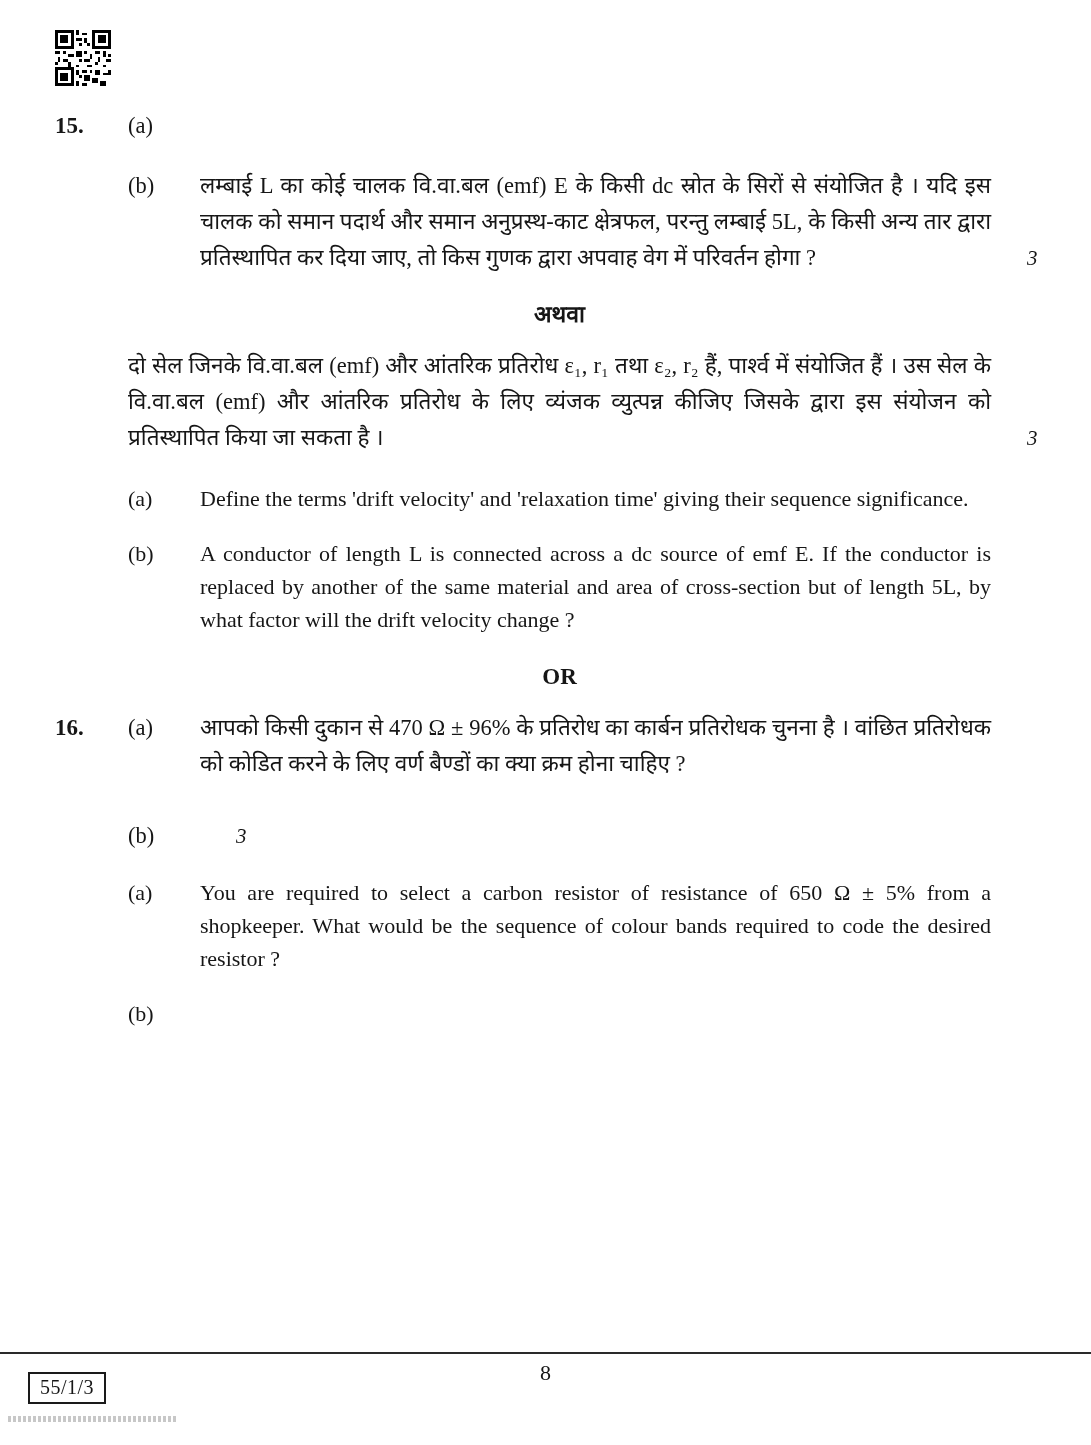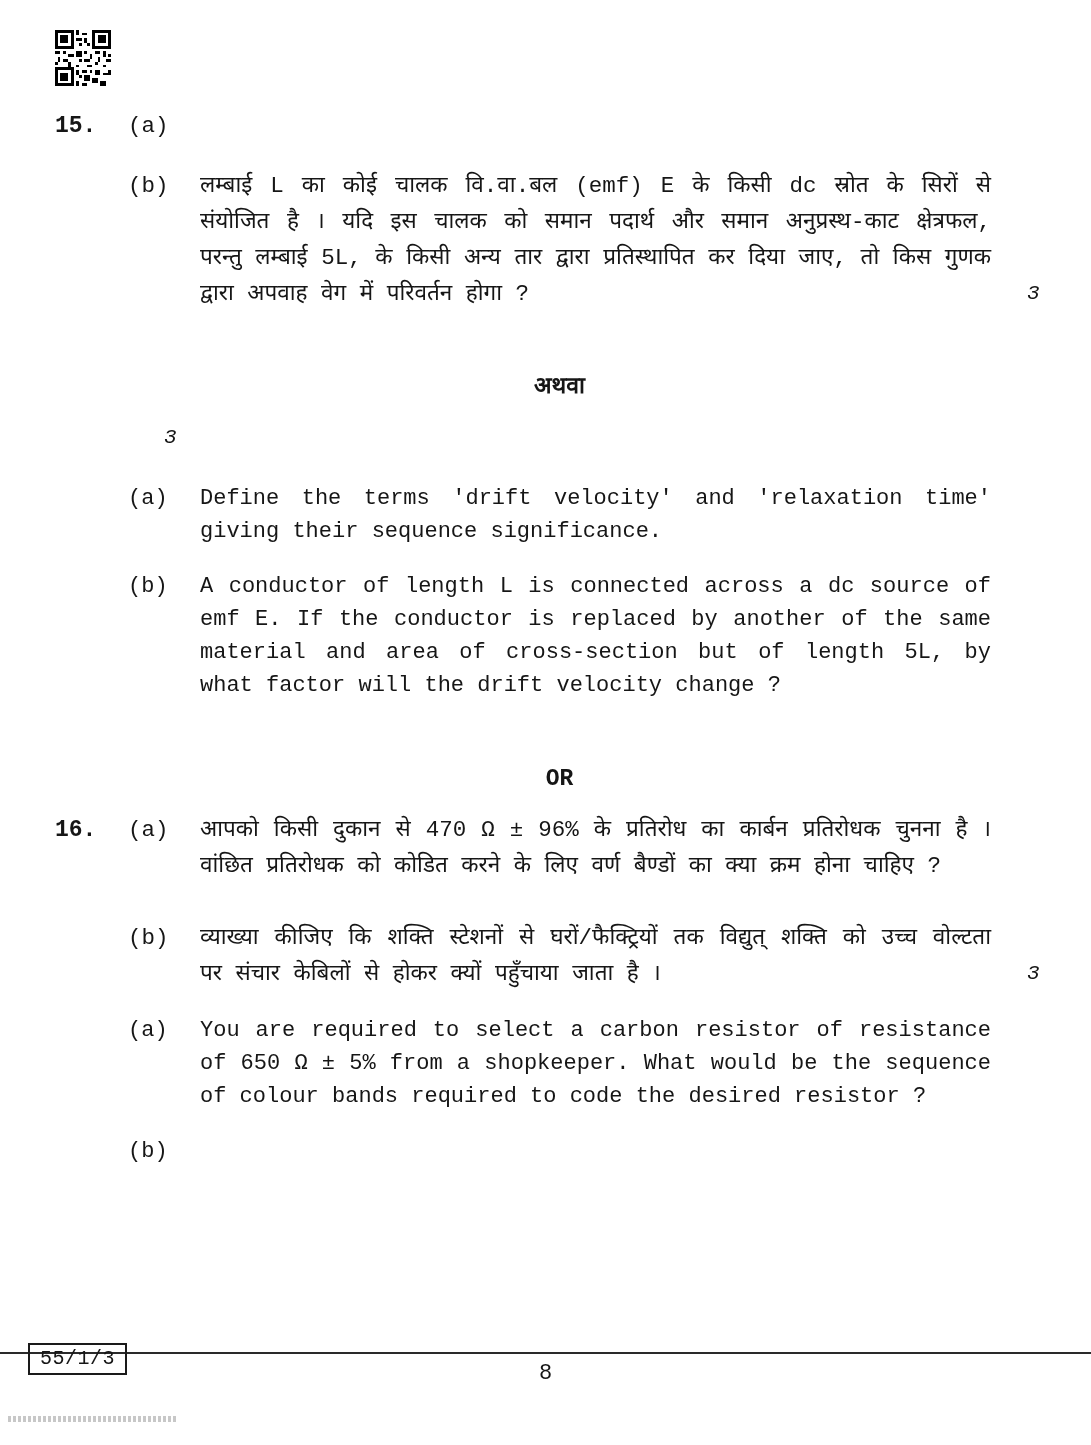--- a/index.html
+++ b/index.html
@@ -2,21 +2,21 @@
 <html><head>
 <meta charset="utf-8">
 <style>
   * { margin:0; padding:0; box-sizing:border-box; }
   html,body { background:#ffffff; }
   .page {
     position:relative;
     width:1091px; height:1432px;
     background:#ffffff;
     color:#161616;
-    font-family:Liberation Mono, monospace;
+    font-family:Liberation Serif, serif;
     padding:30px 20px 0 55px;
     overflow:hidden;
   }
   .qr-wrap { height:72px; margin-bottom:6px; }
   .qr-wrap svg { display:block; }
 
   .row {
     display:grid;
     grid-template-columns:73px 72px 1fr 80px;
     align-items:start;
@@ -35,34 +35,33 @@
     padding-left:36px;
   }
   .alt-text { grid-column:2 / 4; }
   .heading-row { margin:8px 0 16px 0; }
   .or-heading {
     grid-column:2 / 4;
     text-align:center;
     font-weight:bold;
     font-size:23px;
     line-height:34px;
-    margin-top:36px;
   }
 
   .mb-a { margin-bottom:24px; }
   .mb-b { margin-bottom:22px; }
   .mb-c { margin-bottom:26px; }
   .mb-d { margin-bottom:36px; }
 
   .footer-rule {
     position:absolute; left:0; right:0; bottom:78px;
     border-top:2px solid #2a2a2a;
   }
   .paper-code-box {
-    position:absolute; left:28px; bottom:57px;
+    position:absolute; left:28px; bottom:28px;
     border:2px solid #1a1a1a;
     padding:2px 10px 3px 10px;
     font-size:20px;
     letter-spacing:.5px;
   }
   .page-number {
     position:absolute; left:0; bottom:46px; width:100%;
     text-align:center; font-size:22px;
   }
   .print-artifact {
@@ -152,20 +151,21 @@
   </div>
 
   <div class="row heading-row">
     <div></div>
     <div class="or-heading">अथवा</div>
     <div></div>
   </div>
 
   <div class="row mb-c">
     <div class="qnum"></div>
+    <div class="ptext hi alt-text">दो सेल जिनके वि.वा.बल (emf) और आंतरिक प्रतिरोध ε₁, r₁ तथा ε₂, r₂ हैं, पार्श्व में संयोजित हैं । उस सेल के वि.वा.बल (emf) और आंतरिक प्रतिरोध के लिए व्यंजक व्युत्पन्न कीजिए जिसके द्वारा इस संयोजन को प्रतिस्थापित किया जा सकता है ।</div>
     <div class="marks">3</div>
   </div>
 
   <div class="row mb-b">
     <div class="qnum"></div>
     <div class="plabel en">(a)</div>
     <div class="ptext en">Define the terms 'drift velocity' and 'relaxation time' giving their sequence significance.</div>
     <div class="marks"></div>
   </div>
 
@@ -186,21 +186,20 @@
   <div class="row mb-d">
     <div class="qnum">16.</div>
     <div class="plabel hi">(a)</div>
     <div class="ptext hi">आपको किसी दुकान से 470 Ω ± 96% के प्रतिरोध का कार्बन प्रतिरोधक चुनना है । वांछित प्रतिरोधक को कोडित करने के लिए वर्ण बैण्डों का क्या क्रम होना चाहिए ?</div>
     <div class="marks"></div>
   </div>
 
   <div class="row mb-b">
     <div class="qnum"></div>
     <div class="plabel hi">(b)</div>
-    <div class="ptext hi">व्याख्या कीजिए कि शक्ति स्टेशनों से घरों/फैक्ट्रियों तक विद्युत् शक्ति को उच्च वोल्टता पर संचार केबिलों से होकर क्यों पहुँचाया जाता है ।</div>
     <div class="marks">3</div>
   </div>
 
   <div class="row mb-b">
     <div class="qnum"></div>
     <div class="plabel en">(a)</div>
     <div class="ptext en">You are required to select a carbon resistor of resistance of 650 Ω ± 5% from a shopkeeper. What would be the sequence of colour bands required to code the desired resistor ?</div>
     <div class="marks"></div>
   </div>
 

